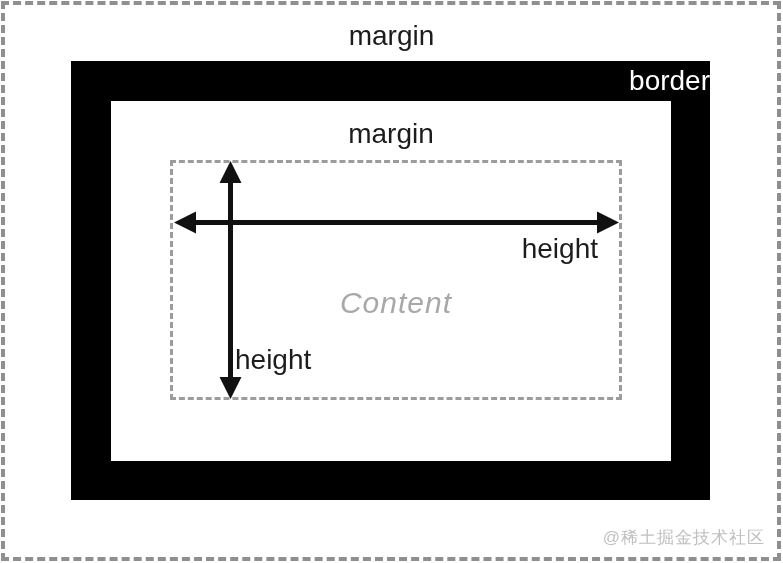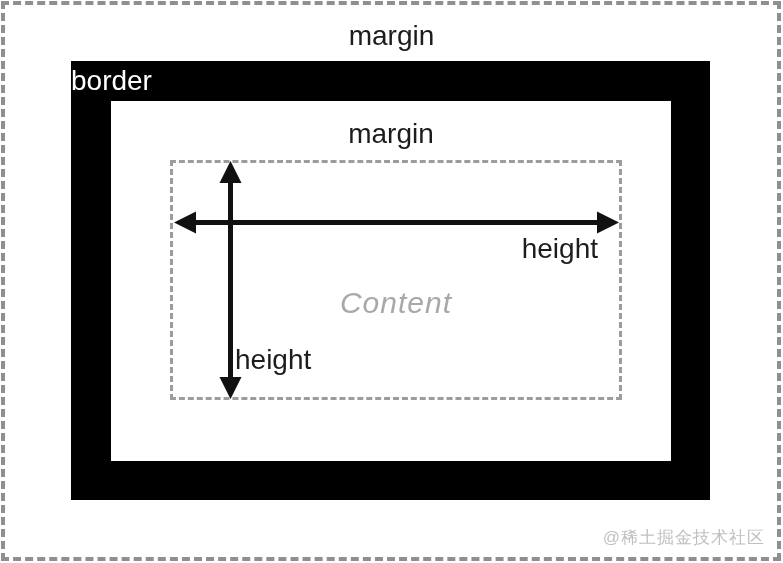--- a/index.html
+++ b/index.html
@@ -44,21 +44,21 @@
   .padding-box {
     position: absolute;
     left: 111px; top: 101px;
     width: 560px; height: 360px;
     background: #ffffff;
   }
   .lbl-border {
     left: 71px; top: 61px;
     width: 639px; height: 40px;
     line-height: 40px;
-    text-align: left;
+    text-align: right;
     color: #ffffff;
   }
   .lbl-padding {
     left: 111px; top: 117px;
     width: 560px;
     text-align: center;
   }
   .content-box {
     position: absolute;
     left: 170px; top: 160px;

